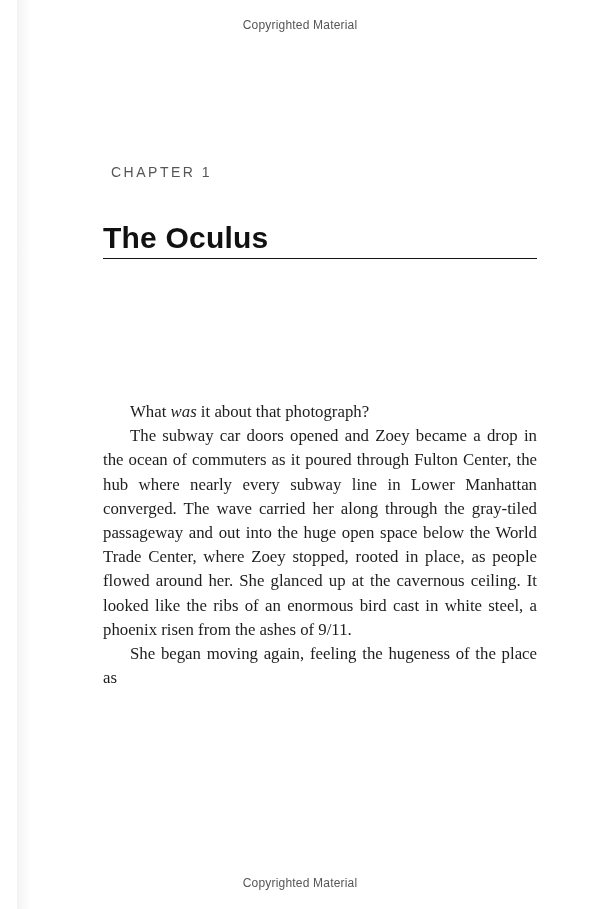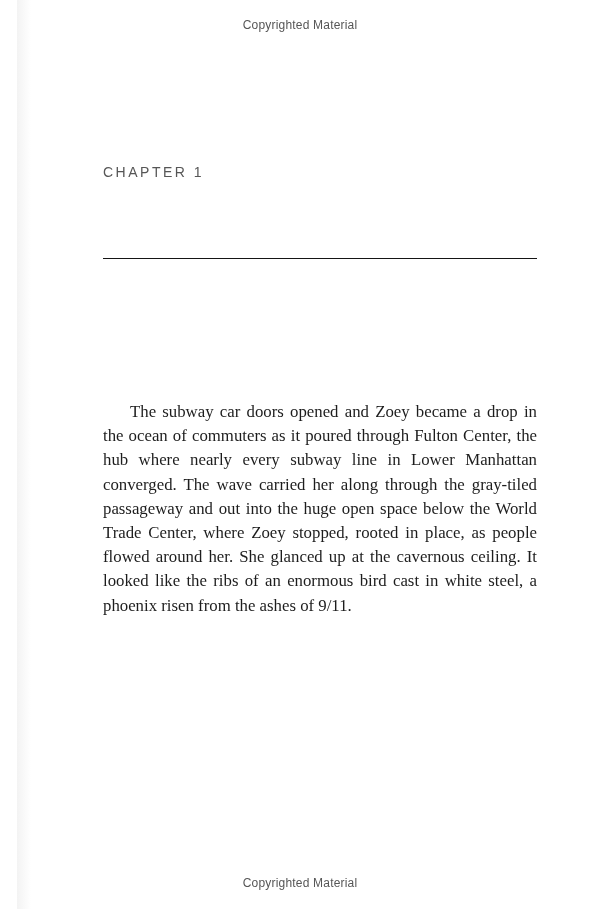--- a/index.html
+++ b/index.html
@@ -29,21 +29,21 @@
     font-family: "Liberation Sans", sans-serif;
     font-size: 12px;
     color: var(--muted-color, #5a5a5a);
     letter-spacing: 0.2px;
   }
   .copyright.top { top: 18px; }
   .copyright.bottom { top: 876px; }
 
   .chapter-label {
     position: absolute;
-    left: 86px;
+    left: 94px;
     top: 164px;
     font-family: "Liberation Sans", sans-serif;
     font-size: 14px;
     letter-spacing: 2.5px;
     color: var(--muted-color, #4f4f4f);
   }
   .page-title {
     position: absolute;
     left: 86px;
     top: 221px;
@@ -86,22 +86,25 @@
 </style>
 </head>
 <body>
 
 <div class="page">
 
   <div class="copyright top">Copyrighted Material</div>
 
   <div class="chapter-label">CHAPTER 1</div>
 
+  <div class="page-title">The Oculus</div>
 
   <hr class="title-rule">
 
   <div class="body-text">
+      <p class="indent"><span>What </span><span class="italic">was</span><span> it about that photograph?</span></p>
       <p class="indent"><span>The subway car doors opened and Zoey became a drop in the ocean of commuters as it poured through Fulton Center, the hub where nearly every subway line in Lower Manhattan converged. The wave carried her along through the gray-tiled passageway and out into the huge open space below the World Trade Center, where Zoey stopped, rooted in place, as people flowed around her. She glanced up at the cavernous ceiling. It looked like the ribs of an enormous bird cast in white steel, a phoenix risen from the ashes of 9/11.</span></p>
+      <p class="indent"><span>She began moving again, feeling the hugeness of the place as</span></p>
     </div>
 
   <div class="copyright bottom">Copyrighted Material</div>
 
 </div>
 
 </body></html>

